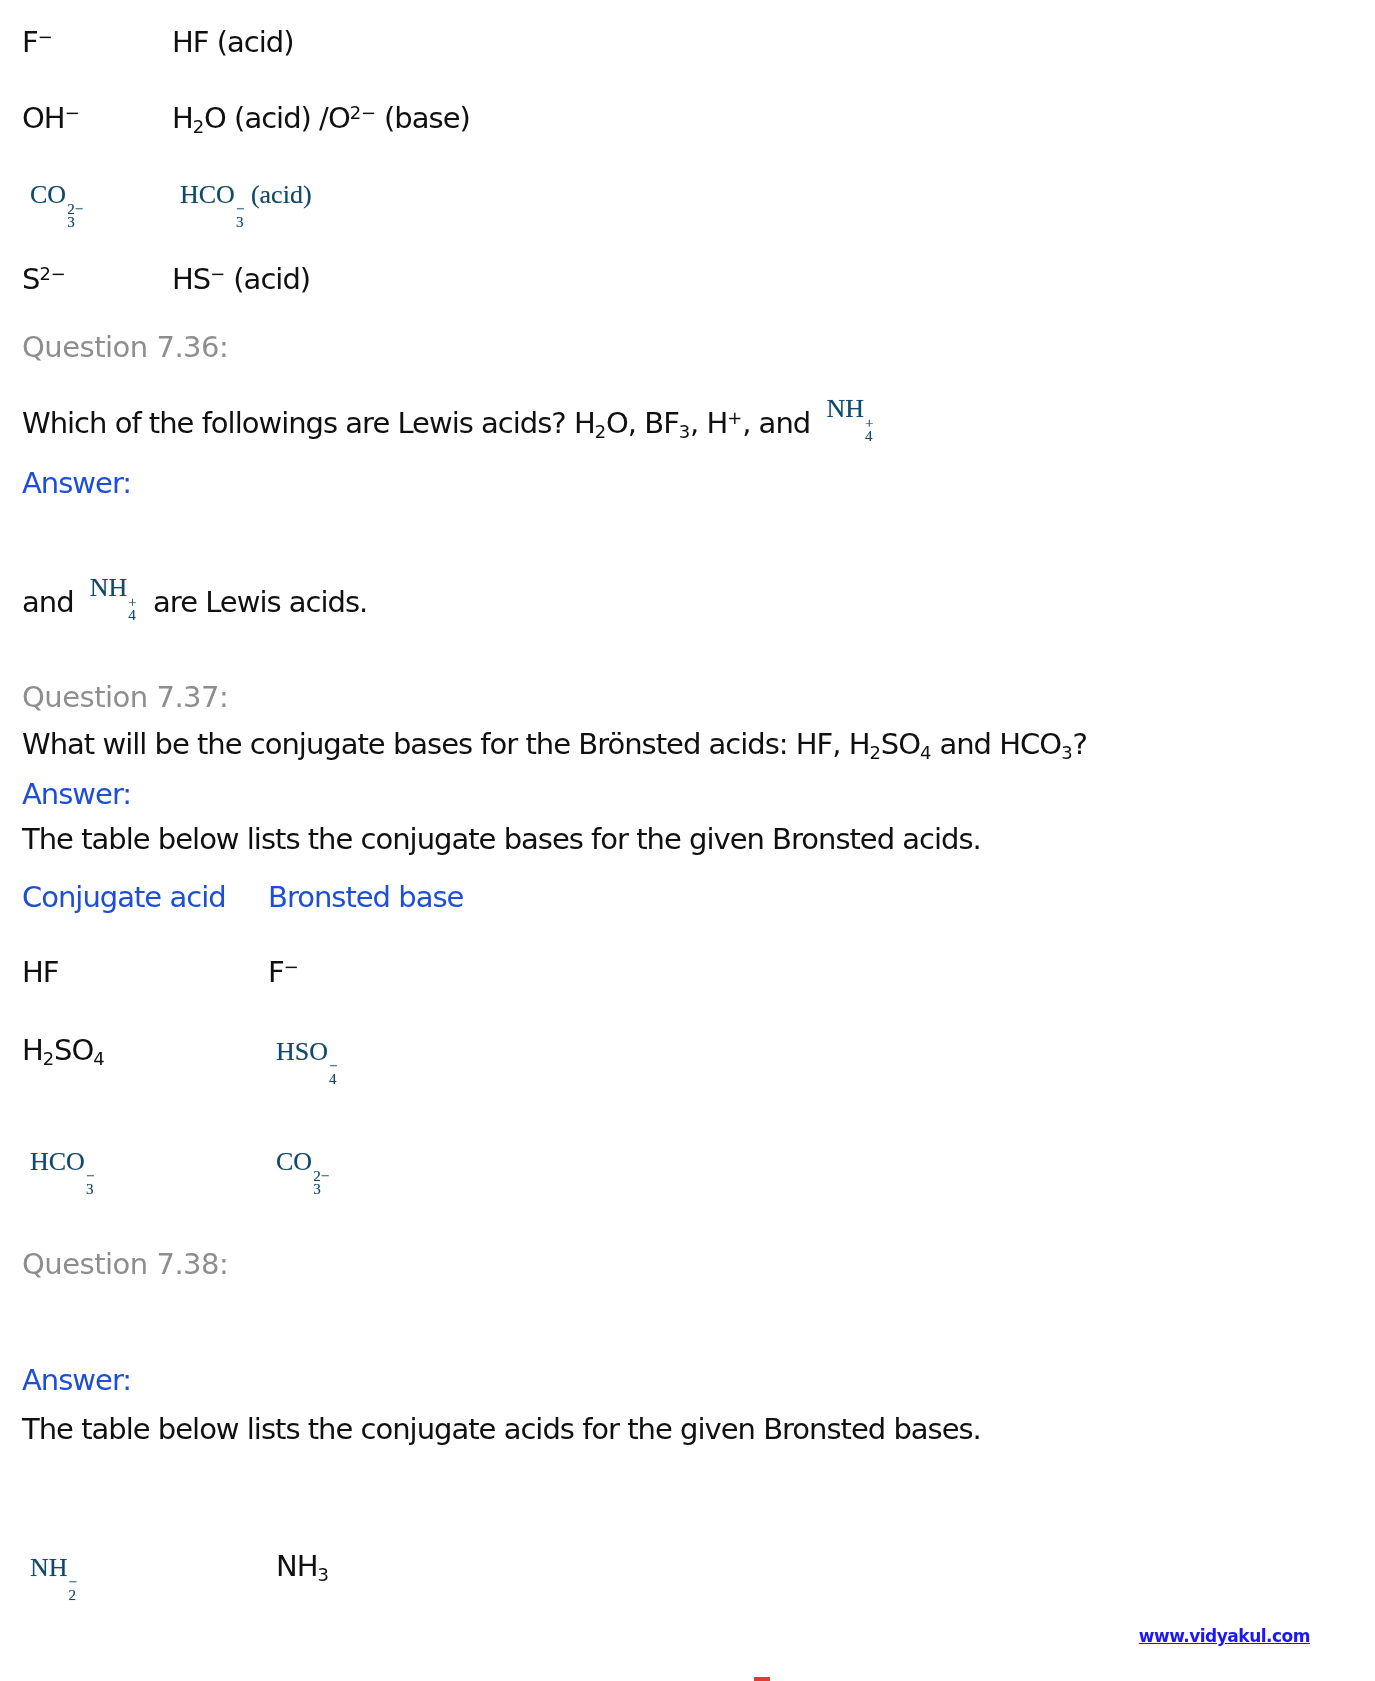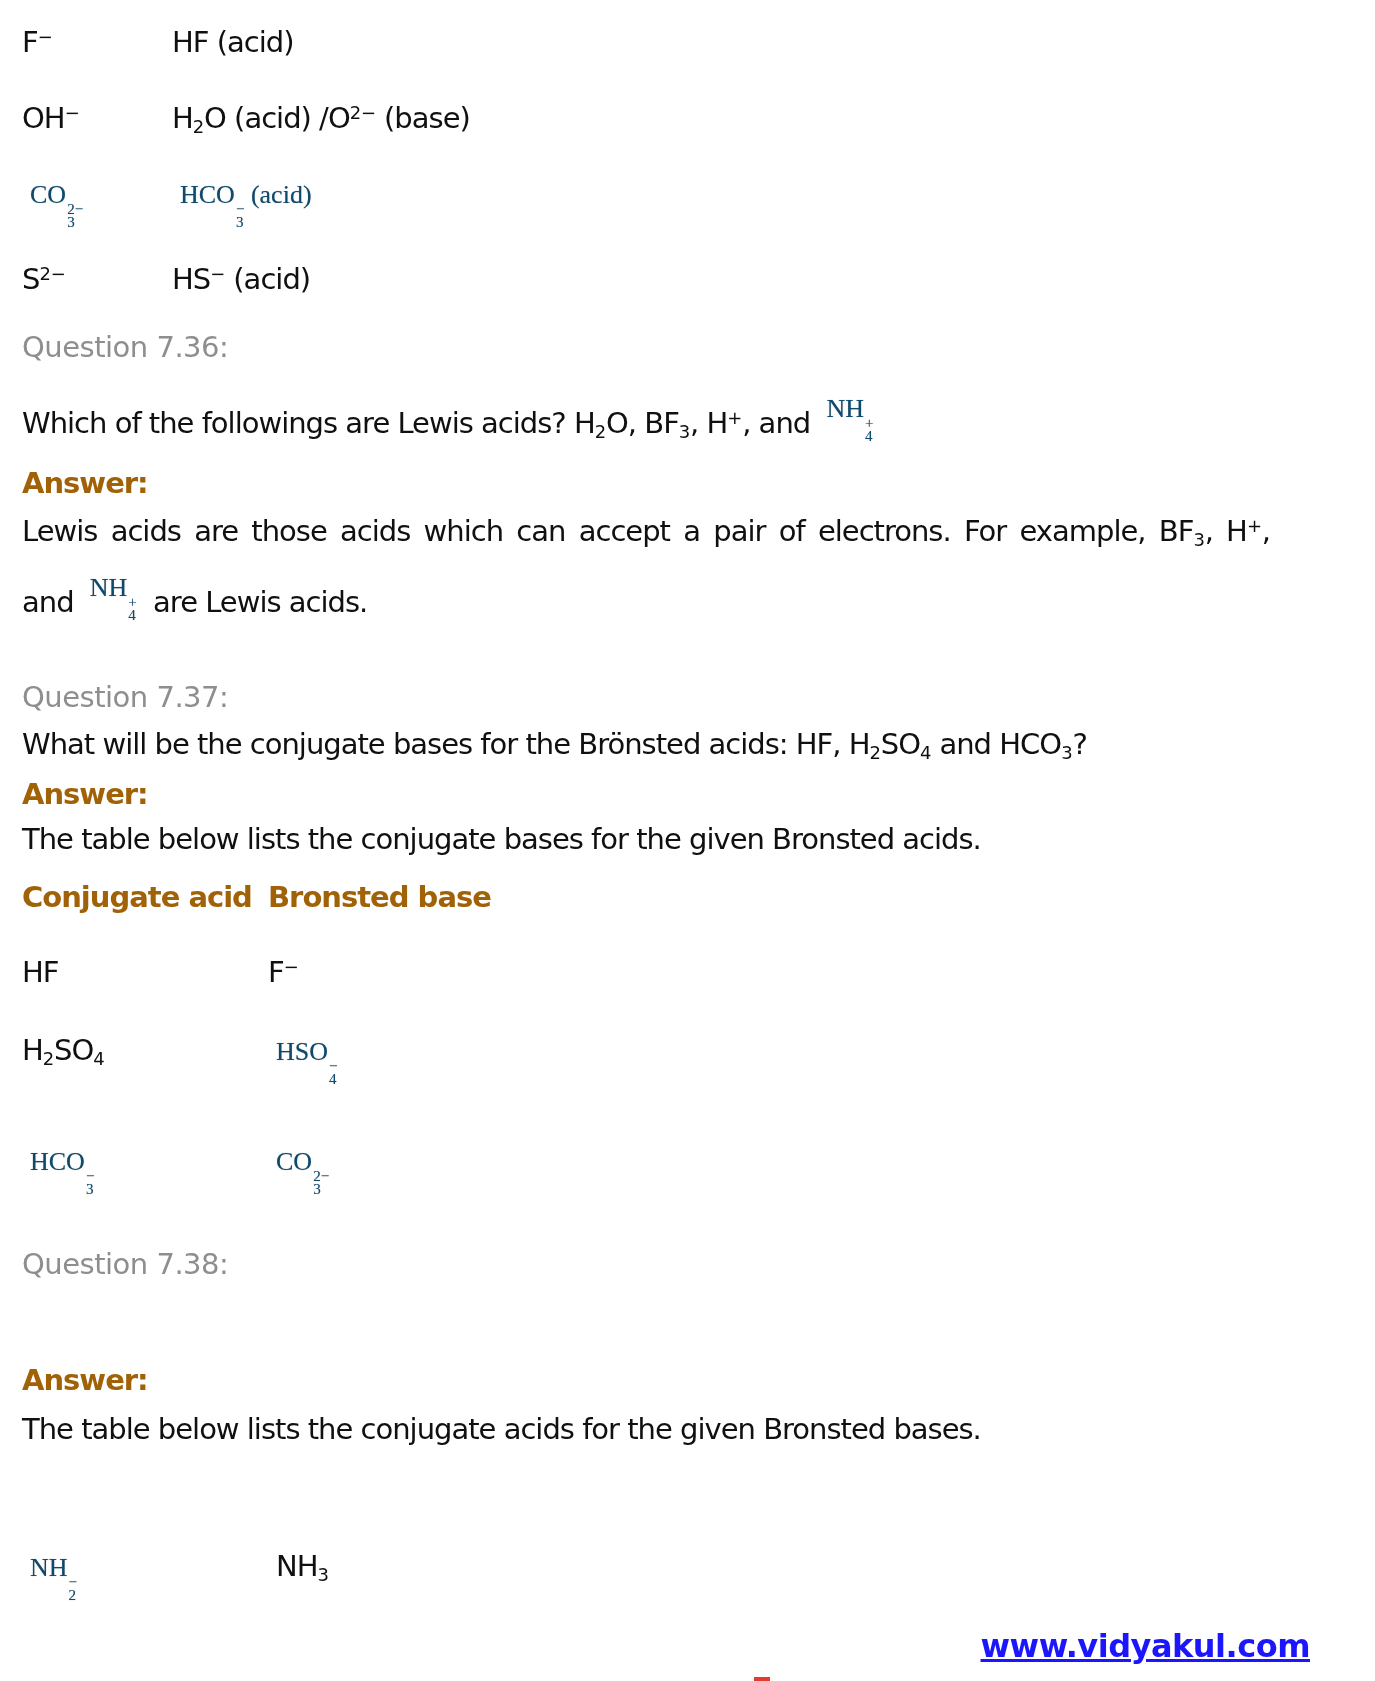--- a/index.html
+++ b/index.html
@@ -11,39 +11,39 @@
     color:var(--text,#101010);
     font-family:"DejaVu Sans","Liberation Sans",sans-serif;
     font-size:29px;
     letter-spacing:-1px;
     line-height:1.25;
   }
   .abs{position:absolute;left:22px;white-space:nowrap;}
   .row{display:flex;align-items:baseline;}
   .pair .c1{width:150px;flex:none;}
   .tbl  .c1{width:246px;flex:none;}
-  .bold{font-weight:bold;color:#a16207;}
+  .bold{font-weight:normal;color:#1d4ed8;}
   .qhead{font-weight:normal;color:var(--heading-gray,#8e8e8e);letter-spacing:-0.5px;}
   .serif{
     font-family:"Liberation Serif","DejaVu Serif",serif;
     font-size:26px;letter-spacing:0;color:#0c4a6e;
     text-shadow:0 0 1px rgba(90,90,90,.55);
   }
   sub,sup{font-size:0.62em;letter-spacing:-0.2px;line-height:0;}
   sub{vertical-align:baseline;position:relative;top:0.28em;}
   sup{vertical-align:baseline;position:relative;top:-0.5em;}
   .stk{display:inline-flex;flex-direction:column;align-items:flex-start;
        vertical-align:-0.42em;line-height:1;margin-left:1px;letter-spacing:0;}
   .stk span{font-size:0.58em;line-height:0.85;}
   .raised{position:relative;top:-16px;display:inline-block;margin:0 8px;}
   .justify{width:1248px;white-space:normal;text-align:justify;text-align-last:justify;}
   .ml8{margin-left:8px;}
   .footer-link{
     position:absolute;top:1626px;right:65px;
-    color:var(--link-blue,#1c16fc);font-weight:bold;font-size:32px;
+    color:var(--link-blue,#1c16fc);font-weight:bold;font-size:17px;
     letter-spacing:-0.5px;text-decoration:underline;white-space:nowrap;text-align:center;
   }
   .red-mark{position:absolute;left:754px;top:1677px;width:16px;height:4px;
     background:var(--page-marker-red,#e03c31);}
 </style>
 </head>
 <body>
 
 <div class="page">
 
@@ -72,21 +72,20 @@
 
   <div class="abs qhead" style="top:329px">Question 7.36:</div>
   <div class="abs" style="top:405px">
     <span>Which of the followings are Lewis acids? H<sub>2</sub>O, BF<sub>3</sub>, H<sup>+</sup>, and</span>
     <span class="serif raised">NH<span class="stk">
           <span>+</span>
           <span>4</span>
         </span></span>
   </div>
   <div class="abs bold" style="top:465px">Answer:</div>
-  <div class="abs justify" style="top:513px">Lewis acids are those acids which can accept a pair of electrons. For example, BF<sub>3</sub>, H<sup>+</sup>,</div>
   <div class="abs" style="top:584px">
     <span>and</span>
     <span class="serif raised">NH<span class="stk">
           <span>+</span>
           <span>4</span>
         </span></span>
     <span>are Lewis acids.</span>
   </div>
 
   <div class="abs qhead" style="top:679px">Question 7.37:</div>

